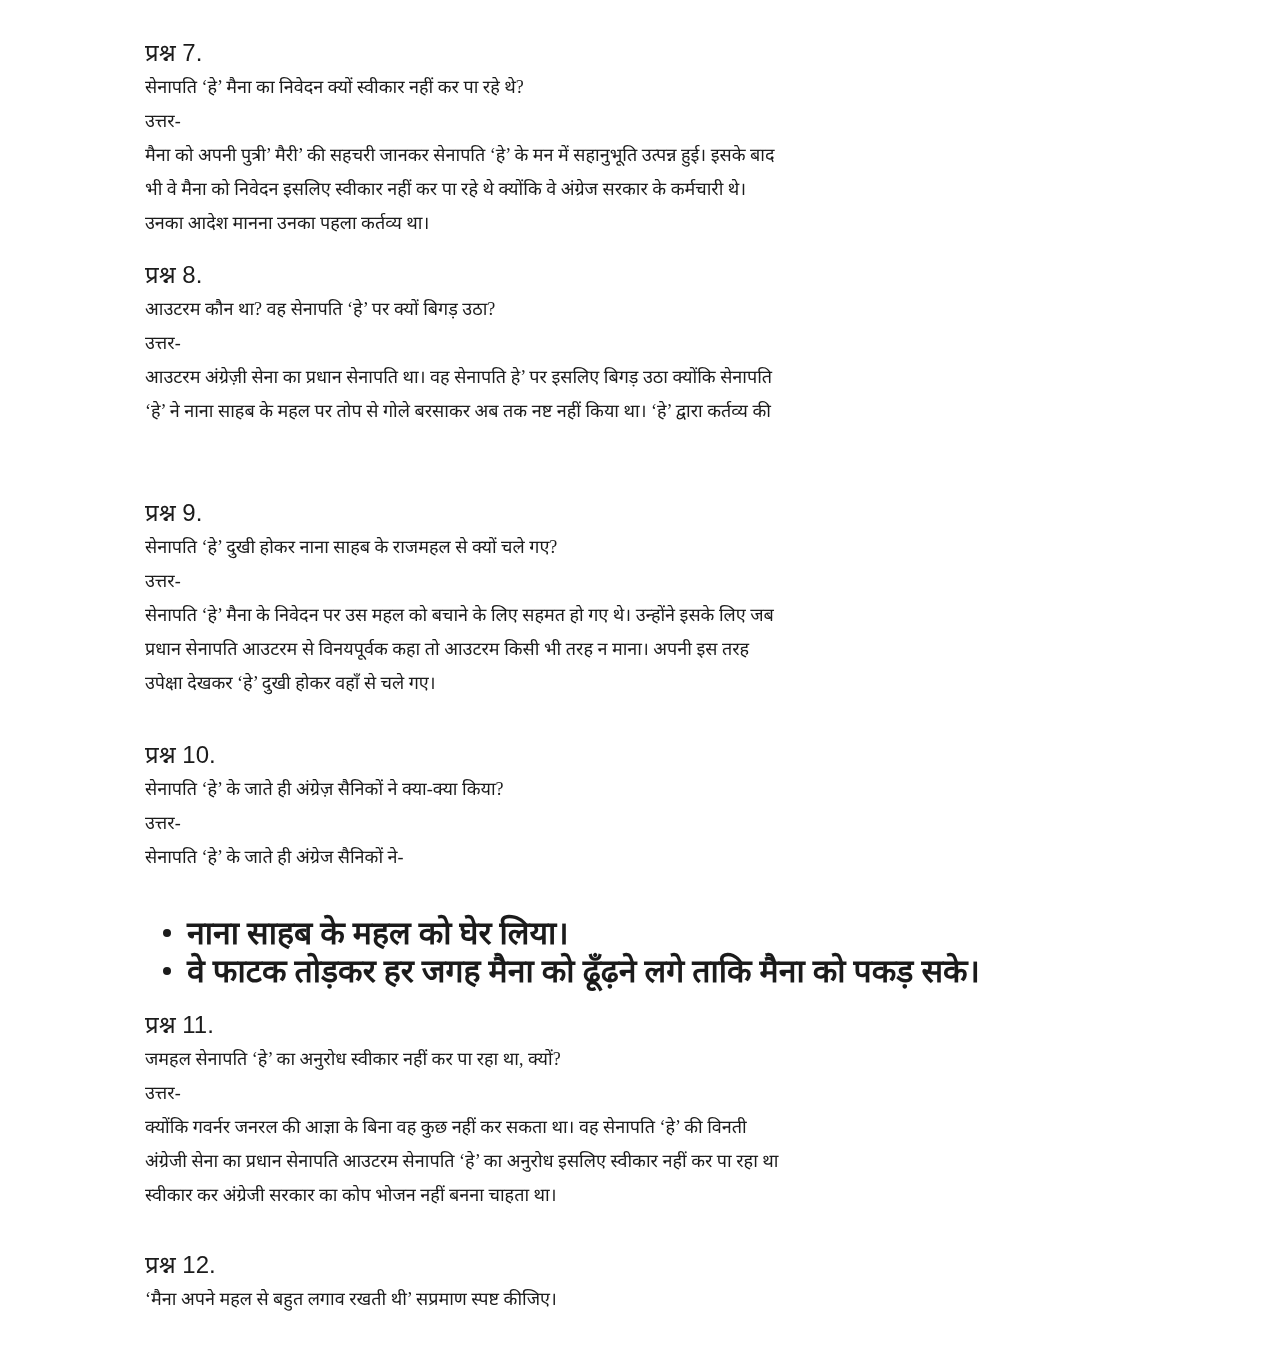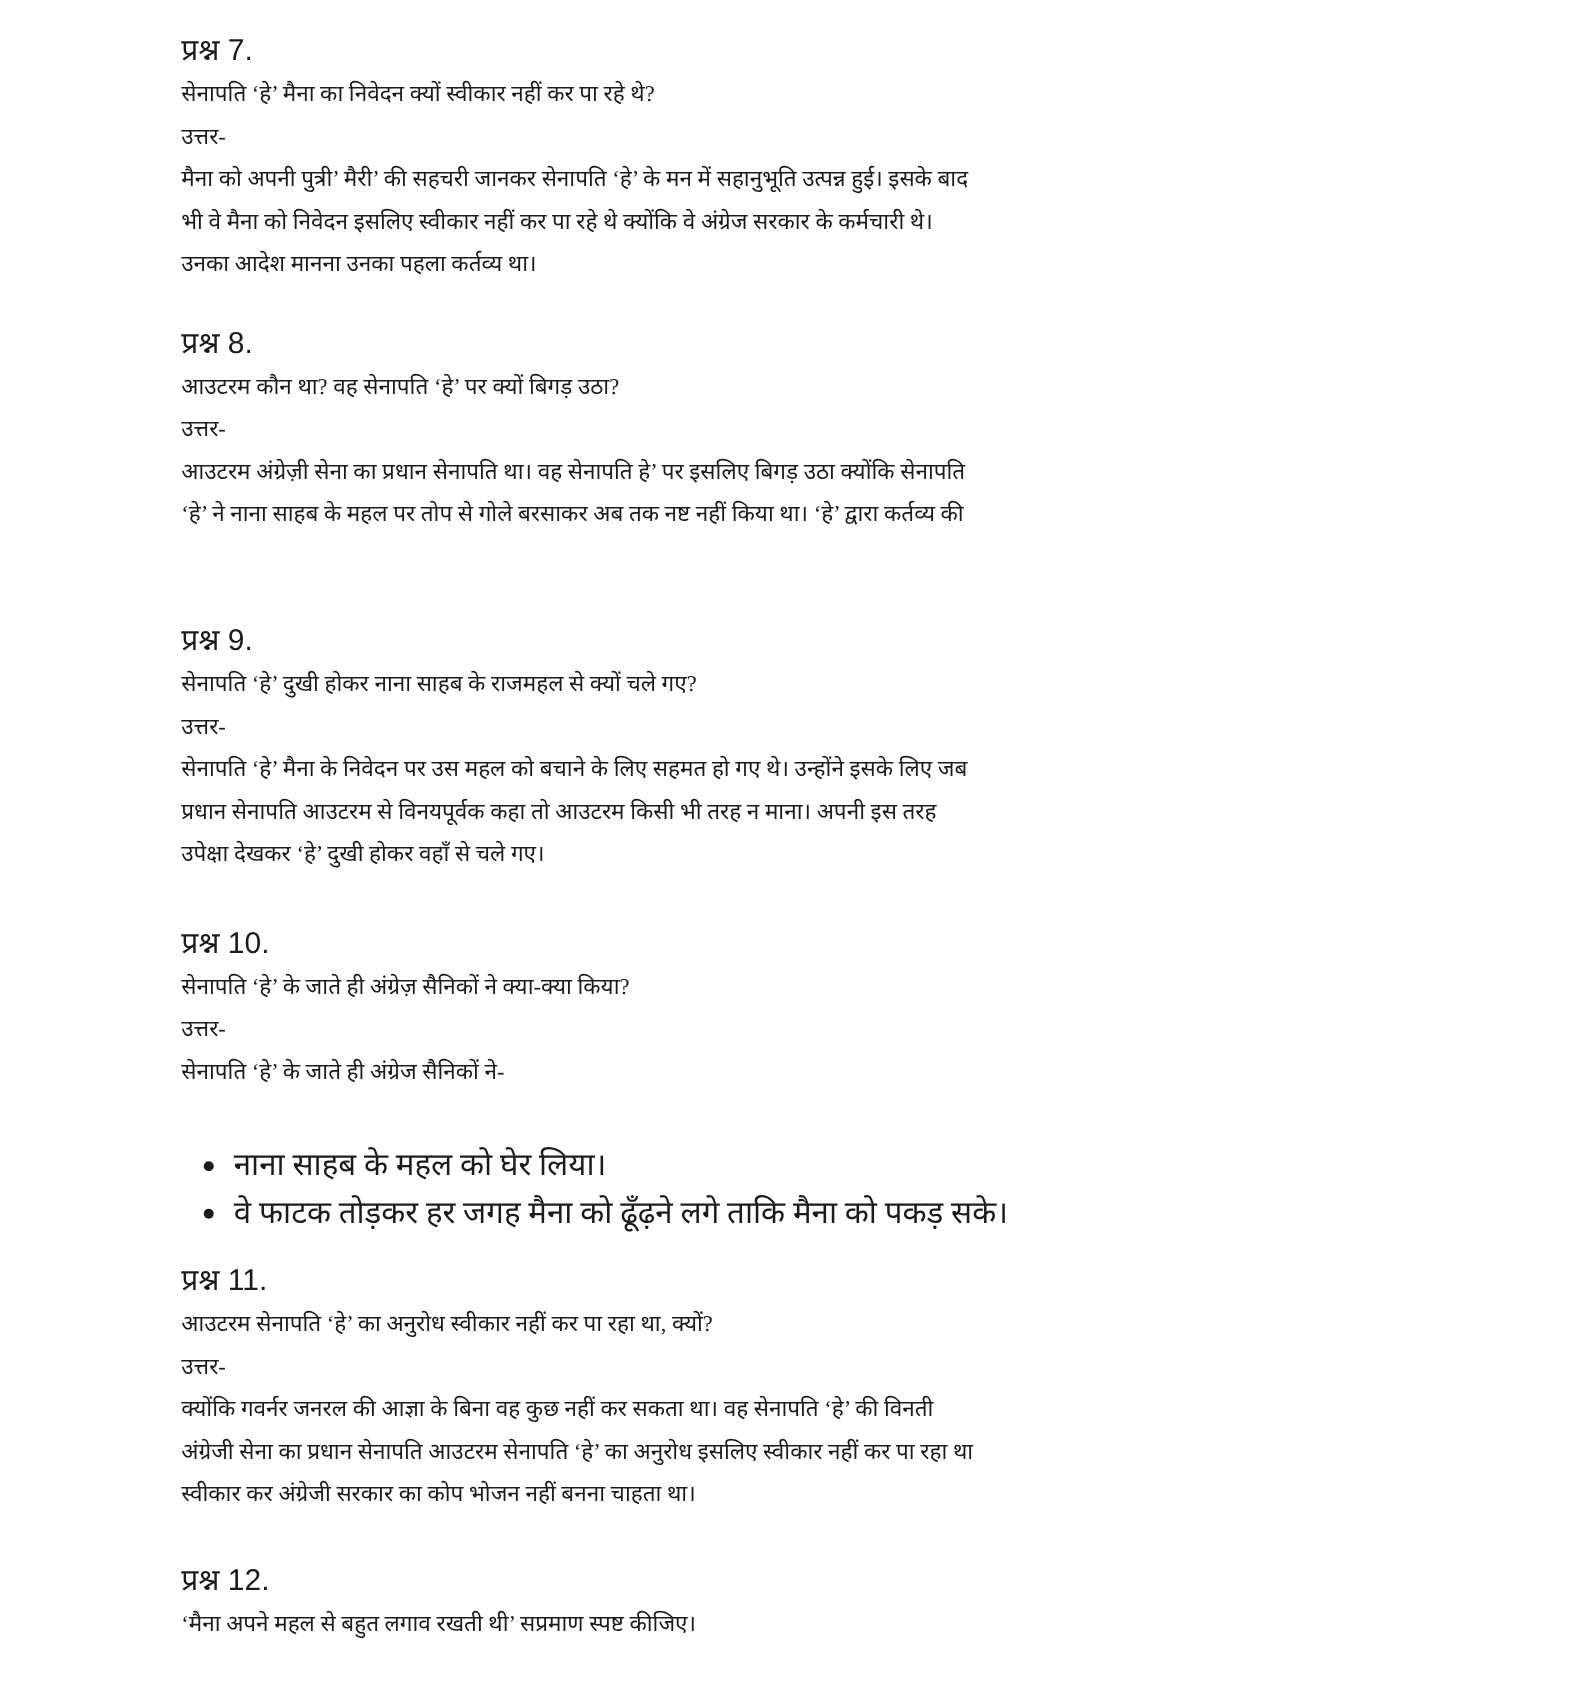--- a/index.html
+++ b/index.html
@@ -32,38 +32,39 @@
   }
   .bullet-list {
     margin: 42px 0 0 0;
     padding: 0;
     list-style: none;
   }
   .bullet-item {
     position: relative;
     padding-left: 42px;
     margin-bottom: 4px;
-    font-size: 25px;
+    font-size: 32px;
     line-height: 34px;
     white-space: nowrap;
+    font-weight: bold;
   }
   .bullet-dot {
     position: absolute;
     left: 18px;
     top: 13px;
     width: 8px;
     height: 8px;
     border-radius: 50%;
     background: #1b1b1b;
   }
 </style>
 </head>
 <body>
 
-<section class="qa-block" style="top:24px">
+<section class="qa-block" style="top:36px">
   <div class="line label">प्रश्न 7.</div>
   <div class="line">सेनापति ‘हे’ मैना का निवेदन क्यों स्वीकार नहीं कर पा रहे थे?</div>
   <div class="line">उत्तर-</div>
   <div class="line">मैना को अपनी पुत्री’ मैरी’ की सहचरी जानकर सेनापति ‘हे’ के मन में सहानुभूति उत्पन्न हुई। इसके बाद</div>
   <div class="line">भी वे मैना को निवेदन इसलिए स्वीकार नहीं कर पा रहे थे क्योंकि वे अंग्रेज सरकार के कर्मचारी थे।</div>
   <div class="line">उनका आदेश मानना उनका पहला कर्तव्य था।</div>
 </section>
 
 <section class="qa-block" style="top:258px">
   <div class="line label">प्रश्न 8.</div>
@@ -94,21 +95,21 @@
     </li>
     <li class="bullet-item">
       <span class="bullet-dot"></span>
       <span>वे फाटक तोड़कर हर जगह मैना को ढूँढ़ने लगे ताकि मैना को पकड़ सके।</span>
     </li>
   </ul>
 </section>
 
 <section class="qa-block" style="top:1008px">
   <div class="line label">प्रश्न 11.</div>
-  <div class="line">आउटरम सेनापति ‘हे’ का अनुरोध स्वीकार नहीं कर पा रहा था, क्यों?</div>
+  <div class="line">जमहल सेनापति ‘हे’ का अनुरोध स्वीकार नहीं कर पा रहा था, क्यों?</div>
   <div class="line">उत्तर-</div>
   <div class="line">क्योंकि गवर्नर जनरल की आज्ञा के बिना वह कुछ नहीं कर सकता था। वह सेनापति ‘हे’ की विनती</div>
   <div class="line">अंग्रेजी सेना का प्रधान सेनापति आउटरम सेनापति ‘हे’ का अनुरोध इसलिए स्वीकार नहीं कर पा रहा था</div>
   <div class="line">स्वीकार कर अंग्रेजी सरकार का कोप भोजन नहीं बनना चाहता था।</div>
 </section>
 
 <section class="qa-block" style="top:1248px">
   <div class="line label">प्रश्न 12.</div>
   <div class="line">‘मैना अपने महल से बहुत लगाव रखती थी’ सप्रमाण स्पष्ट कीजिए।</div>
 </section>

